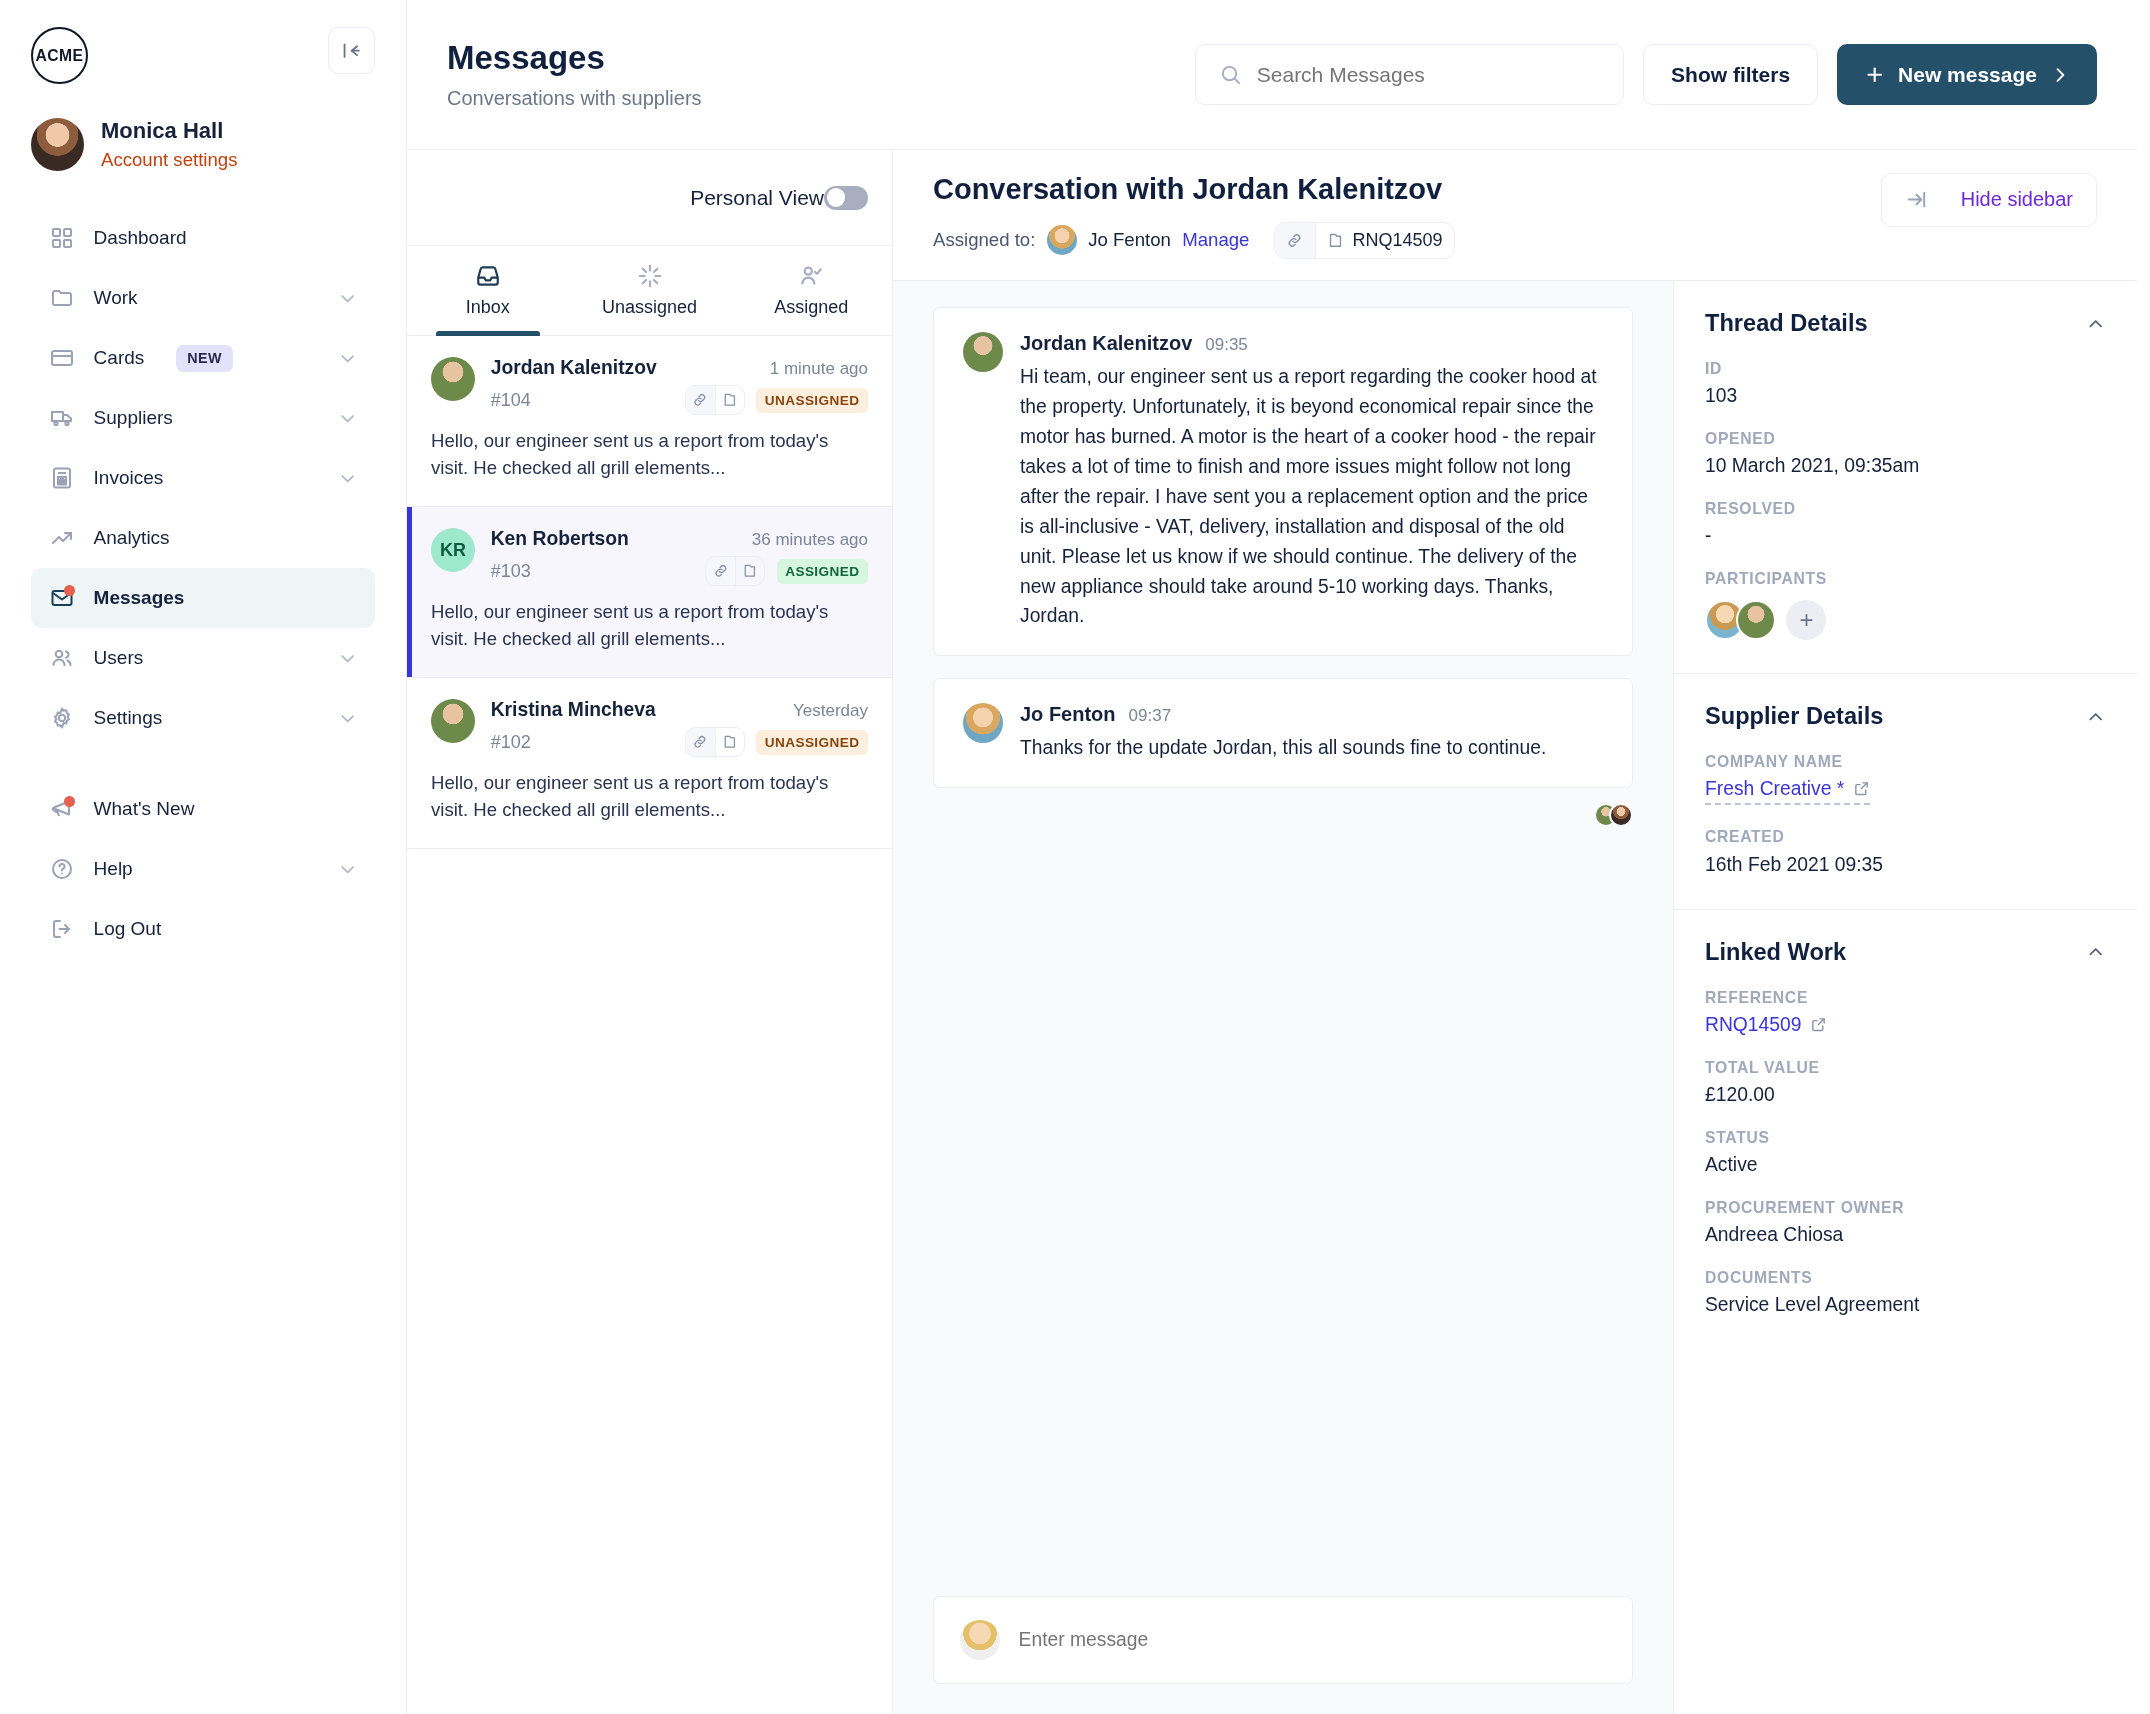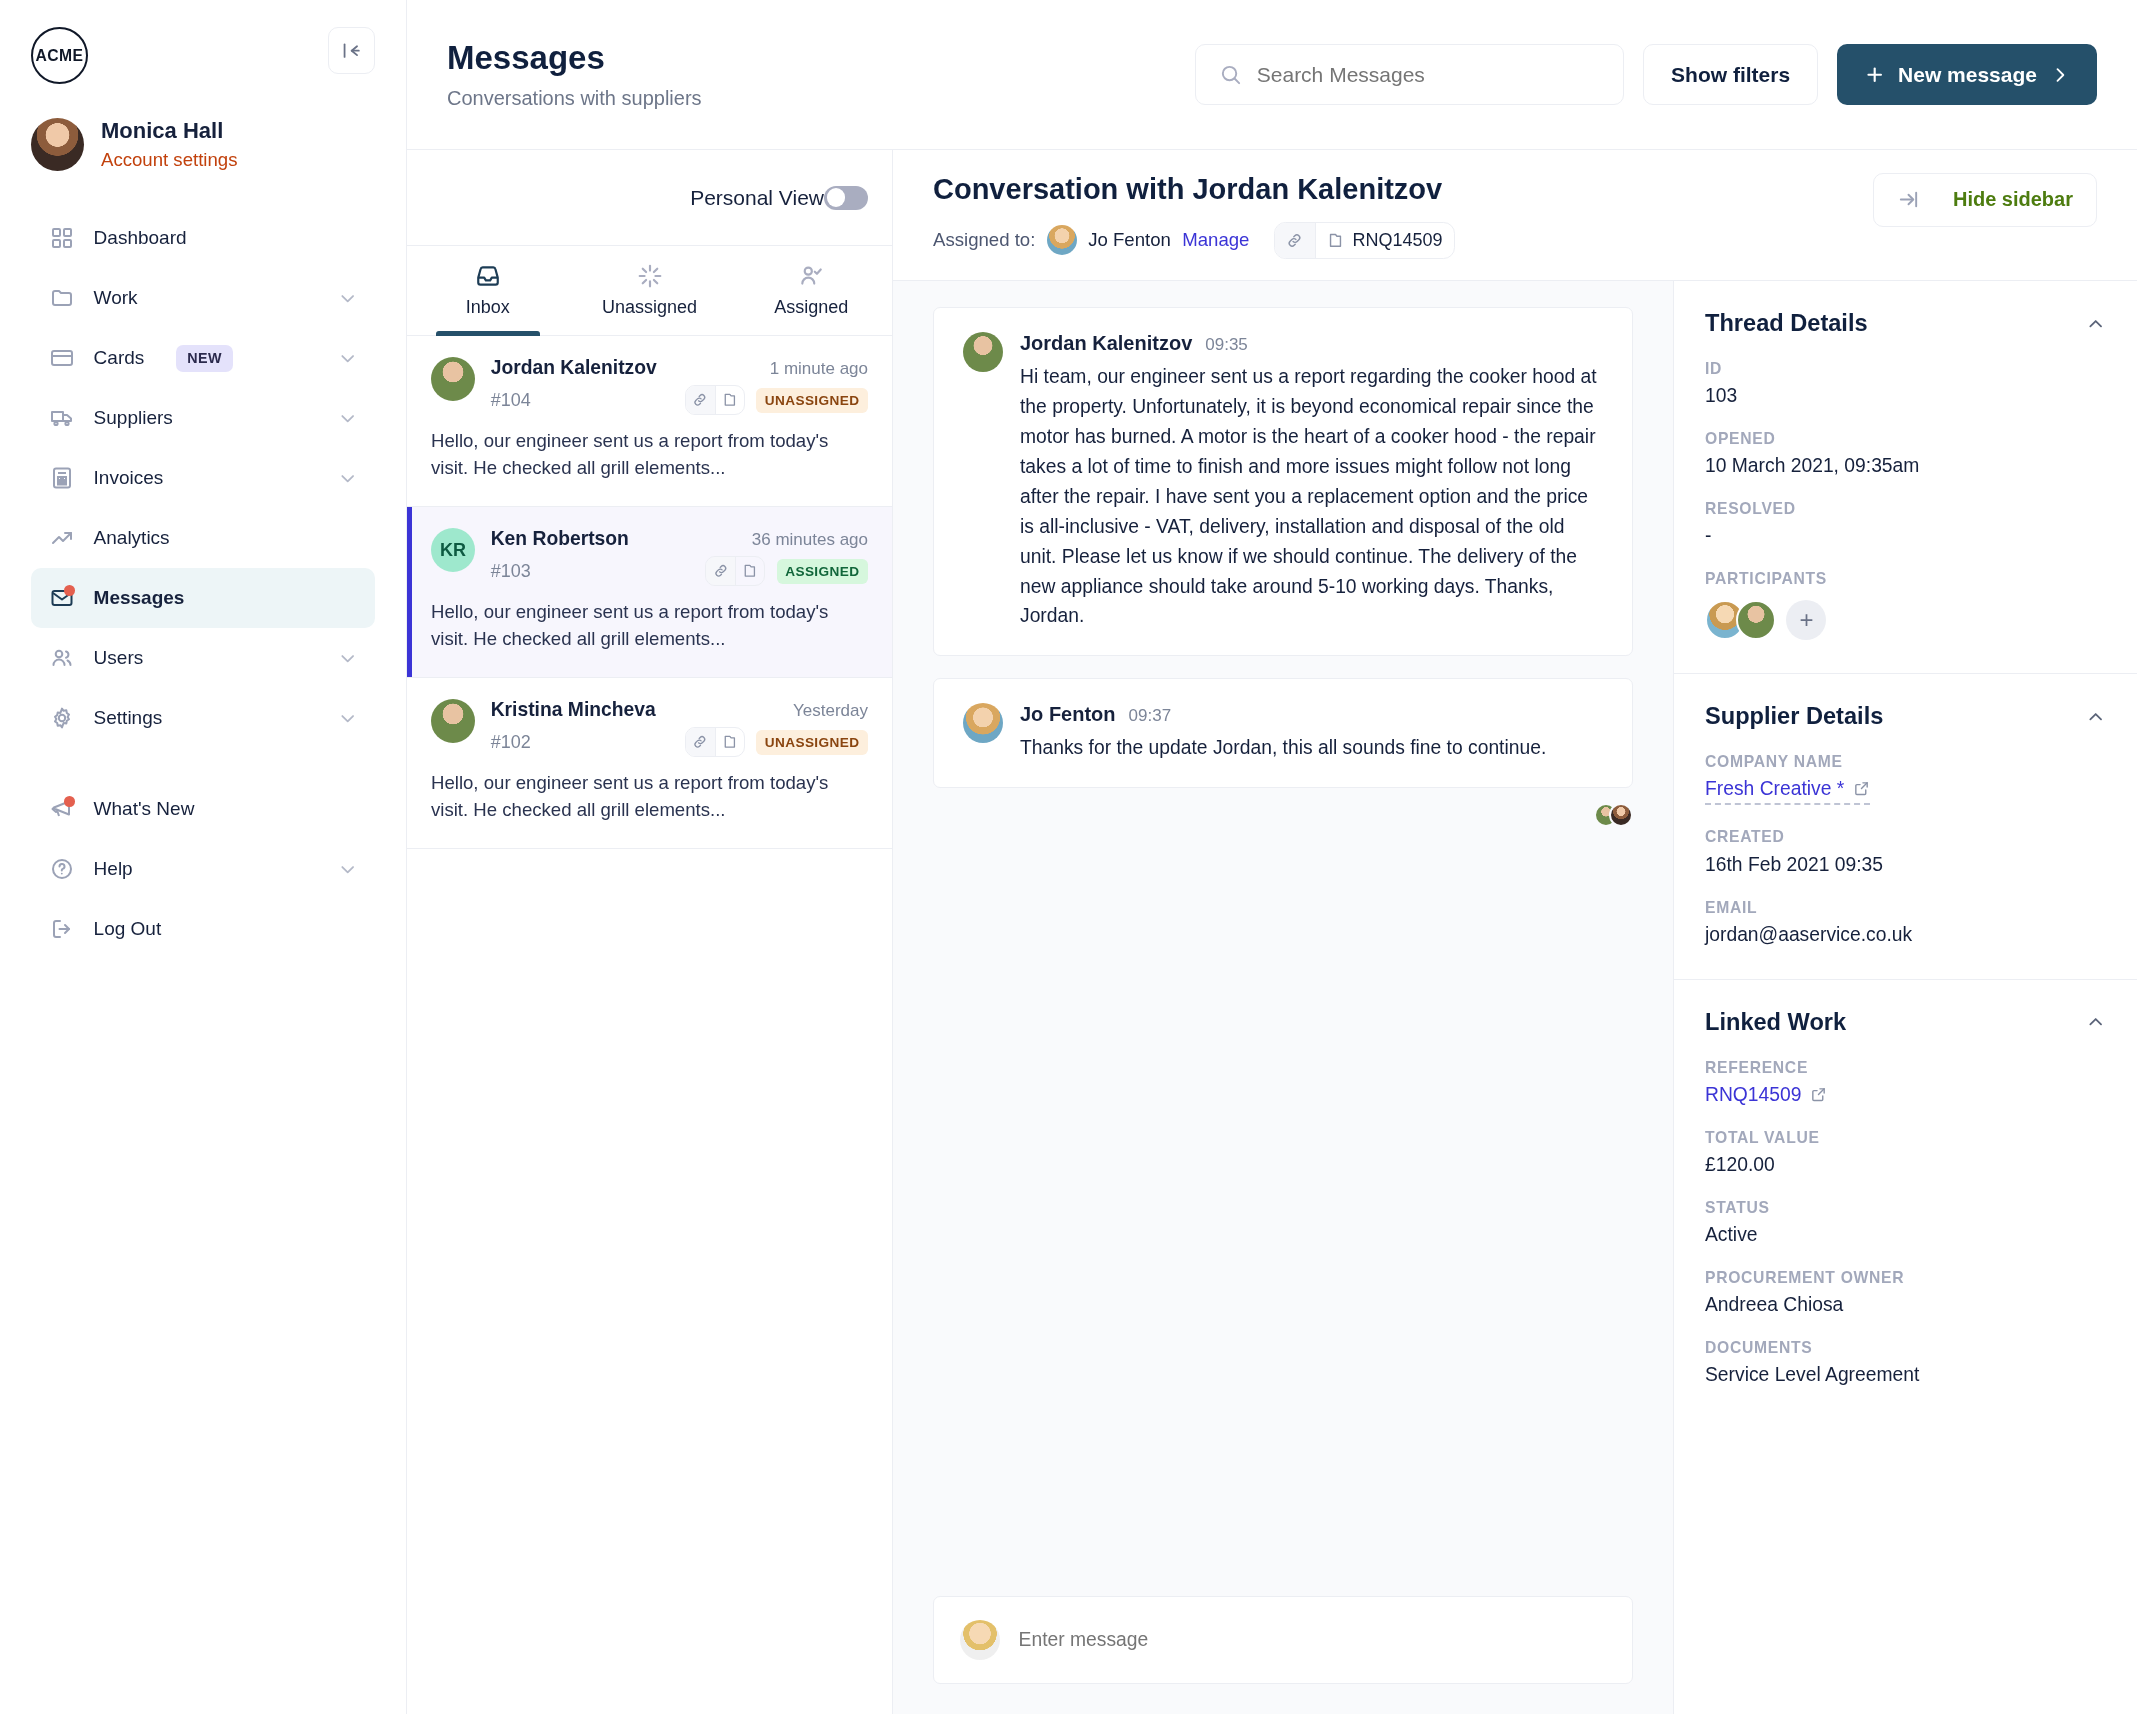--- a/index.html
+++ b/index.html
@@ -134,21 +134,21 @@
   .ref-chip { display: flex; align-items: center; border: 1.4px solid #eceef3; border-radius: 11.4px; overflow: hidden; height: 37px; margin-left: 13px; }
   .ref-chip .seg { display: flex; align-items: center; gap: 8.6px; padding: 0 11.4px; height: 100%; }
   .ref-chip .seg:first-child { background: #f6f7fa; }
   .ref-chip .seg + .seg { border-left: 1.4px solid #eceef3; }
   .ref-chip svg { width: 17px; height: 17px; }
   .ref-chip .rtext { font-size: 18px; color: #16213c; }
   .hide-sb {
     display: flex; align-items: center; gap: 13px; border: 1.4px solid #eceef3; background: #fff;
     border-radius: 10px; padding: 14.3px 23px; cursor: pointer; flex: none;
   }
-  .hide-sb .t { font-size: 20px; font-weight: 700; color: #4d7c0f; margin-left: 20px; }
+  .hide-sb .t { font-size: 20px; font-weight: 400; color: #6d28d9; margin-left: 20px; }
 
   .conv-body { flex: 1; display: flex; min-height: 0; }
   .thread { flex: 1; display: flex; flex-direction: column; min-width: 0; padding: 26px 40px 0 40px; }
   .bubble { background: #fff; border: 1.4px solid #eceef3; border-radius: 7.1px; padding: 24px 29px; display: flex; gap: 17px; }
   .bubble + .bubble { margin-top: 21.4px; }
   .b-av { width: 40px; height: 40px; border-radius: 50%; flex: none; }
   .b-main { flex: 1; min-width: 0; }
   .b-head { display: flex; align-items: baseline; gap: 13px; }
   .b-name { font-size: 20px; font-weight: 700; color: #16213c; }
   .b-time { font-size: 17px; color: #7c8598; }
@@ -676,24 +676,20 @@
                       <path d="M14 4h6v6"></path>
                       <path d="M20 4l-8 8"></path>
                       <path d="M18 14v5a1.5 1.5 0 0 1-1.5 1.5h-11A1.5 1.5 0 0 1 4 19V8a1.5 1.5 0 0 1 1.5-1.5H10"></path>
                     </svg>
                 </div>
               </div>
               <div class="fld">
                 <div class="fld-label">CREATED</div>
                 <div class="fld-value">16th Feb 2021 09:35</div>
               </div>
-              <div class="fld">
-                <div class="fld-label">EMAIL</div>
-                <div class="fld-value">jordan@aaservice.co.uk</div>
-              </div>
             </div>
 
             <div class="sec" style="border-bottom:none;">
               <div class="sec-head">
                 <span class="sec-title">Linked Work</span>
                 <svg class="caret" viewBox="0 0 24 24" fill="none" stroke="#5b6479" stroke-width="2" stroke-linecap="round" stroke-linejoin="round">
                     <polyline points="6 15 12 9 18 15"></polyline>
                   </svg>
               </div>
               <div class="fld">

